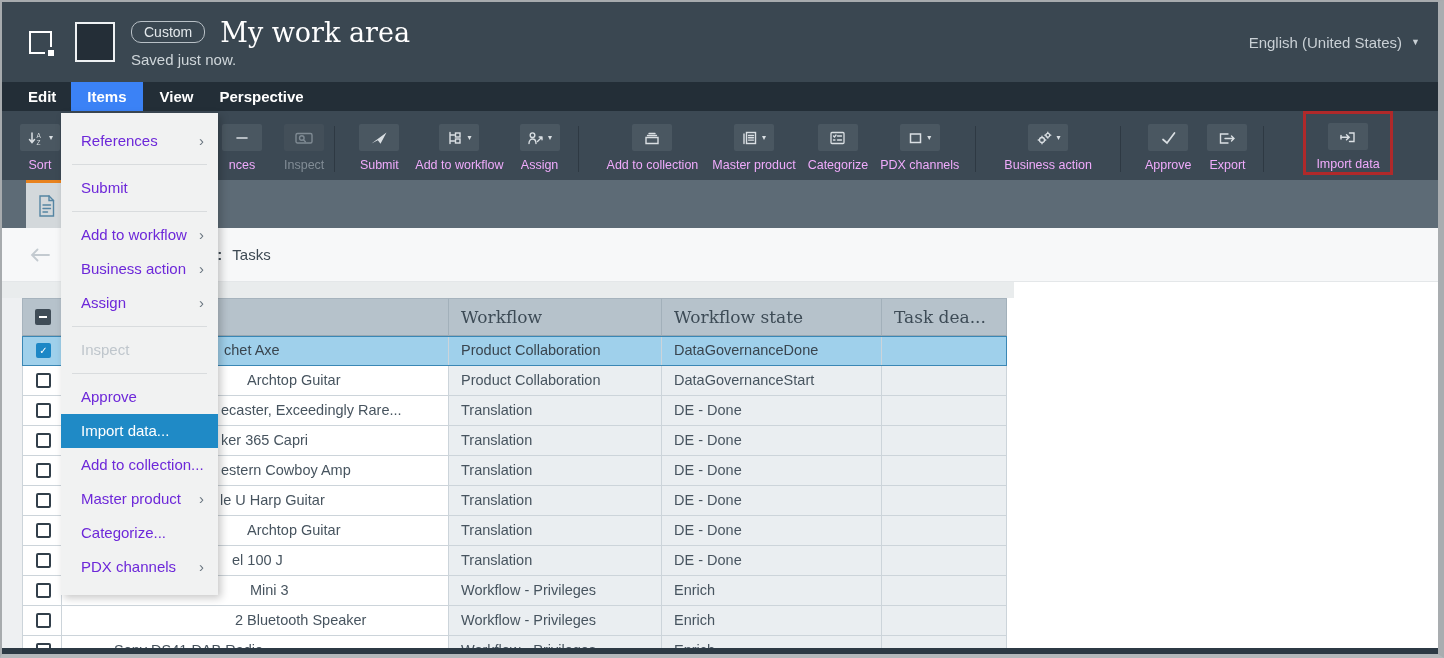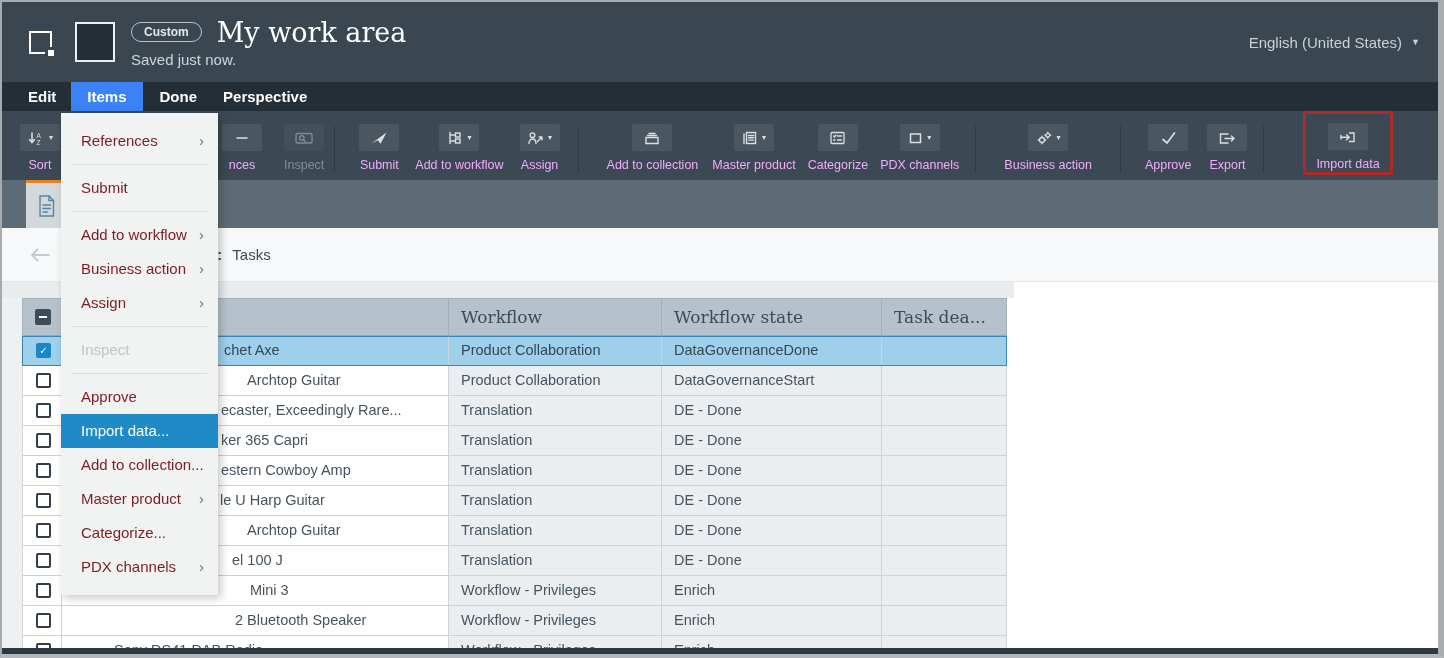--- a/index.html
+++ b/index.html
@@ -9,21 +9,21 @@
            border-right:6px solid #a9adb0; border-bottom:4px solid #b4b8bb; }
 
   
   .hdr { height:80px; background:#3a4751; display:flex; align-items:center; }
   .sq-icon { position:relative; width:23px; height:23px; border:2px solid #fff; margin-left:27px; flex:none; }
   .sq-icon::after { content:""; position:absolute; right:-4px; bottom:-4px; width:6px; height:6px;
                     background:#fff; border-left:3px solid #3a4751; border-top:3px solid #3a4751; }
   .logo { width:40px; height:40px; background:#242e37; border:2px solid #eef1f3; margin-left:23px; flex:none; }
   .title-col { margin-left:16px; }
   .title-row { display:flex; align-items:center; }
-  .pill { border:1px solid #b9c1c7; border-radius:10px; padding:2px 12px; font-size:12px; color:#e3e8eb;font-weight:bold; }
+  .pill { border:1px solid #b9c1c7; border-radius:10px; padding:2px 12px; font-size:14px; color:#e3e8eb; }
   .wa-title { font-family:"DejaVu Serif",serif; font-size:27px; color:#fff; margin-left:15px; white-space:nowrap; }
   .saved { font-size:15px; color:#cfd6da; margin-top:3px; }
   .lang { margin-left:auto; margin-right:18px; display:flex; align-items:center; gap:9px;
           font-size:15px; color:#c9d0d5; cursor:default; }
   .lang .caret { font-size:9px; color:#c9d0d5; }
 
   
   .mbar { height:29px; background:#232e37; display:flex; font-size:15px; font-weight:bold; color:#fff; }
   .mitem { line-height:29px; padding:0 9px; margin-left:8px; }
   .mitem.first { margin-left:17px; }
@@ -94,21 +94,21 @@
   .tb .trow:nth-child(7) .nm { margin-left:185px; }
   .tb .trow:nth-child(8) .nm { margin-left:170px; }
   .tb .trow:nth-child(9) .nm { margin-left:188px; }
   .tb .trow:nth-child(10) .nm { margin-left:173px; }
   .tb .trow:nth-child(11) .nm { margin-left:12px; }
   .row-icon { margin-left:22px; flex:none; display:flex; align-items:center; }
 
   
   .ctx { position:absolute; left:59px; top:111px; width:157px; background:#f1f2f2; padding:11px 0;
          box-shadow:3px 3px 8px rgba(0,0,0,0.22); z-index:50; }
-  .ci { height:34px; line-height:34px; padding-left:20px; font-size:15px; color:#7f1d1d;
+  .ci { height:34px; line-height:34px; padding-left:20px; font-size:15px; color:#6d28d9;
         position:relative; white-space:nowrap; }
   .ci.sub::after { content:"\203A"; position:absolute; right:14px; top:0; font-size:15px; color:#6a7681; }
   .ci.disabled { color:#bfc6cc; }
   .ci.selected { background:#1f8ac6; color:#fff; }
   .cdiv { border-top:1px solid #d9dcde; margin:6px 11px; }
 
   .bottombar { position:absolute; left:0; right:0; bottom:0; height:6px; background:#2c3944; z-index:60; }
 </style>
 </head>
 <body>
@@ -127,21 +127,21 @@
     </div>
     <div class="lang">
       <span>English (United States)</span>
       <span class="caret">▼</span>
     </div>
   </div>
 
   <div class="mbar">
     <div class="mitem first">Edit</div>
     <div class="mitem active">Items</div>
-    <div class="mitem">Done</div>
+    <div class="mitem">View</div>
     <div class="mitem">Perspective</div>
   </div>
 
   <div class="tbar">
     <div class="tbtn" style="margin-left:18px">
       <div class="ibox">
           <svg class="tico" width="18" height="14" viewBox="0 0 18 14" fill="none" stroke="currentColor" stroke-width="1.5" stroke-linecap="round">
             <path d="M5 2 V11 M2.5 8.5 L5 11.5 L7.5 8.5"></path>
             <text x="9.5" y="6.5" font-size="6.5" fill="currentColor" stroke="none">A</text>
             <text x="9.5" y="13.5" font-size="6.5" fill="currentColor" stroke="none">Z</text>

